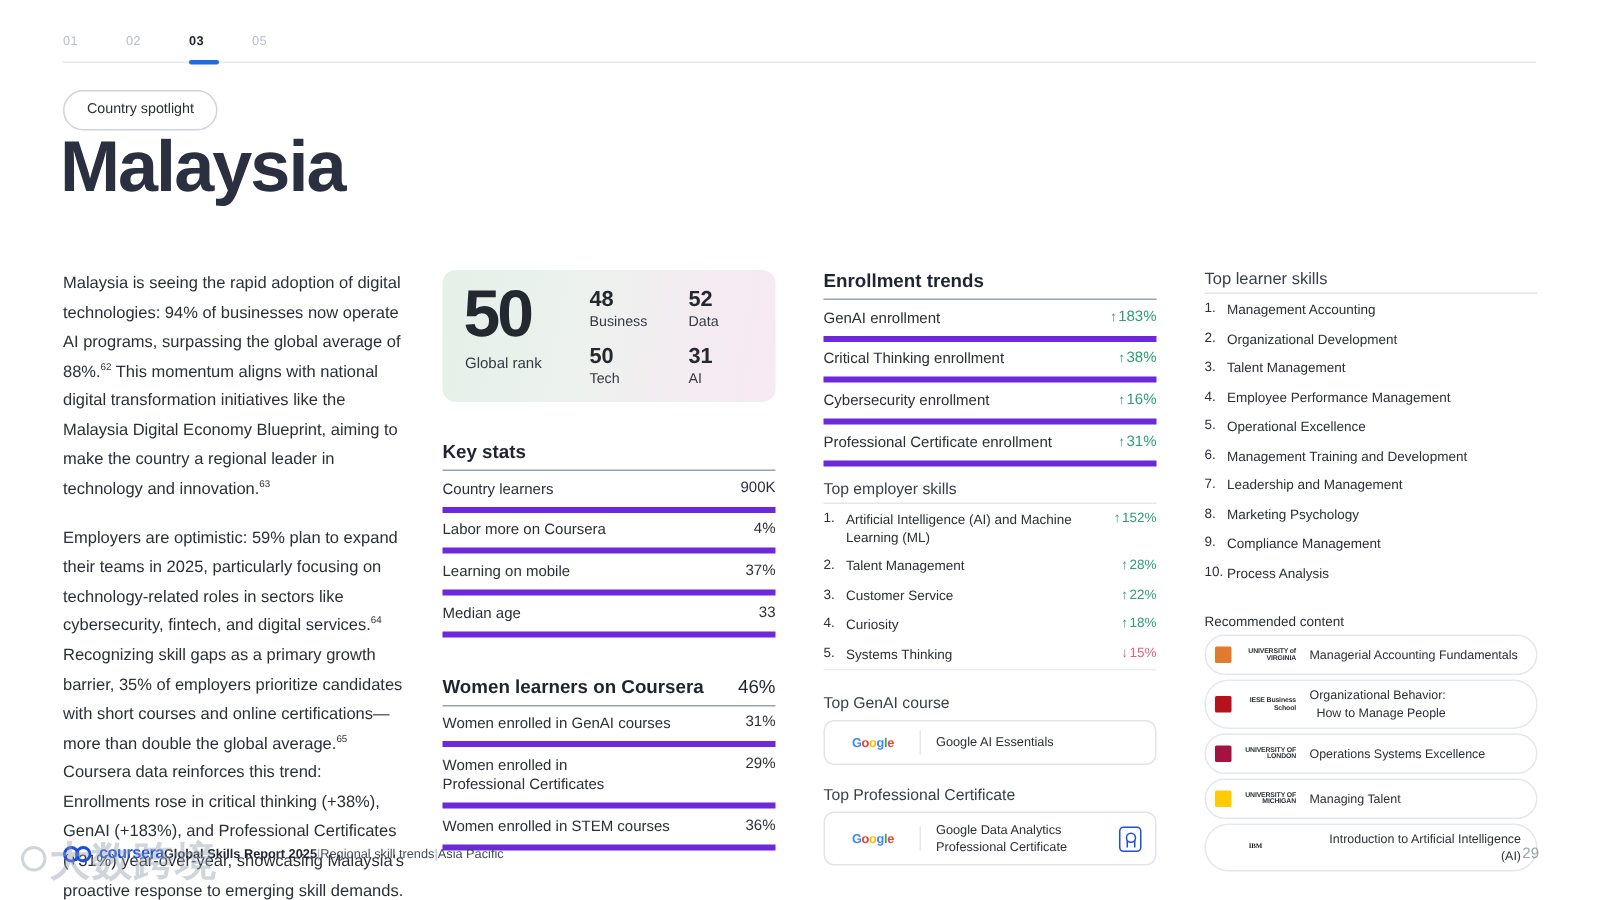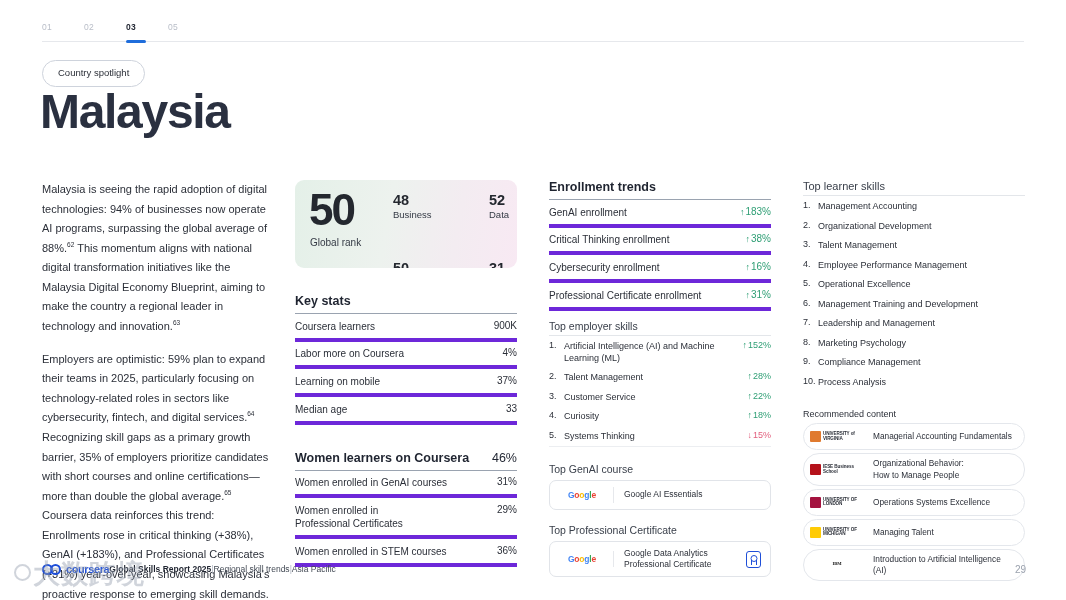--- a/index.html
+++ b/index.html
@@ -46,21 +46,21 @@
   .body-p sup { font-size: 6.5px; vertical-align: super; }
 
   
   .statcard {
     position: relative; height: 88px; border-radius: 9px;
     background: linear-gradient(100deg, #e4f0e8 0%, #edf2ee 42%, #f3ecf1 72%, #f8e9f3 100%);
     padding: 10px 14px 0 14px; overflow: hidden;
   }
   .rank-big { position: absolute; left: 14px; top: 8px; font-size: 44px; font-weight: bold; letter-spacing: -2px; color: #24282f; line-height: 1; }
   .rank-lbl { position: absolute; left: 15px; top: 56px; font-size: 10px; line-height: 1.38; color: #343a45; }
-  .minis { position: absolute; left: 98px; top: 12px; display: grid; grid-template-columns: 66px 66px; grid-template-rows: 38px 38px; gap: 30px; }
+  .minis { position: absolute; left: 98px; top: 12px; display: grid; grid-template-columns: 66px 66px; grid-template-rows: 38px 38px; }
   .mini-n { font-size: 14.5px; font-weight: bold; color: #24282f; line-height: 1.15; }
   .mini-l { font-size: 9.5px; color: #343a45; }
 
   
   .sec-h { font-size: 12.5px; font-weight: bold; color: #1f2430; margin-bottom: 5px; }
   .sec-h.row { display: flex; justify-content: space-between; align-items: baseline; }
   .sec-h-val { font-size: 12.5px; font-weight: normal; }
   .sub-h { font-size: 10.5px; color: #3a404b; margin-bottom: 3px; }
   .hr-strong { height: 1px; background: #9aa3b0; }
   .hr-light { height: 1px; background: #e3e6ea; }
@@ -99,21 +99,21 @@
   .g-b{color:#4285F4}.g-r{color:#EA4335}.g-y{color:#FBBC05}.g-g{color:#34A853}
 
   .cert-badge { width: 15px; height: 17px; flex: none; border: 1.3px solid #1f4fd8; border-radius: 3px; position: relative; }
   .cert-badge::before { content:""; position:absolute; left:50%; top:3px; transform:translateX(-50%); width:5px; height:5px; border:1.3px solid #1f4fd8; border-radius:50%; }
   .cert-badge::after { content:""; position:absolute; left:50%; top:8px; transform:translateX(-50%); width:4px; height:5px; border-left:1.3px solid #1f4fd8; border-right:1.3px solid #1f4fd8; }
 
   
   .rec {
     display: flex; align-items: center; gap: 9px;
     border: 1px solid #e4e7ec; border-radius: 16px; background: #fff;
-    padding: 4px 10px 4px 6px; margin-top: 3px; min-height: 22px;
+    padding: 4px 10px 4px 6px; margin-top: 3px; min-height: 22px; text-align: right;
   }
   .rec .rlogo {
     width: 54px; height: 17px; flex: none; display: flex; align-items: center; gap: 2px;
     font-size: 4.6px; font-weight: bold; line-height: 1.02; letter-spacing: -.1px;
   }
   .rec .rtxt { font-size: 8.3px; color: #2b2f38; line-height: 1.34; }
   .sq { width: 11px; height: 11px; flex: none; border-radius: 1px; }
   .sq.orange { background: #e07a2f; }
   .sq.red { background: #b5121b; }
   .sq.maize { background: #ffcb05; }
@@ -186,21 +186,21 @@
         </div>
       </div>
     </div>
 
     <div style="height:26px"></div>
 
     <div>
       <div class="sec-h">Key stats</div>
       <div class="hr-strong"></div>
       <div class="row-item">
-        <span class="lbl">Coursera learners</span>
+        <span class="lbl">Country learners</span>
         <span class="val">900K</span>
       </div>
       <div class="row-item">
         <span class="lbl">Labor more on Coursera</span>
         <span class="val">4%</span>
       </div>
       <div class="row-item">
         <span class="lbl">Learning on mobile</span>
         <span class="val">37%</span>
       </div>

